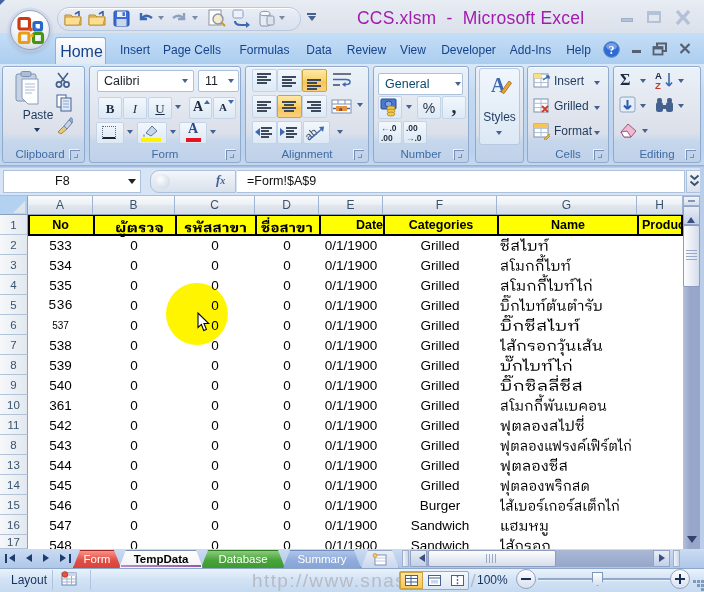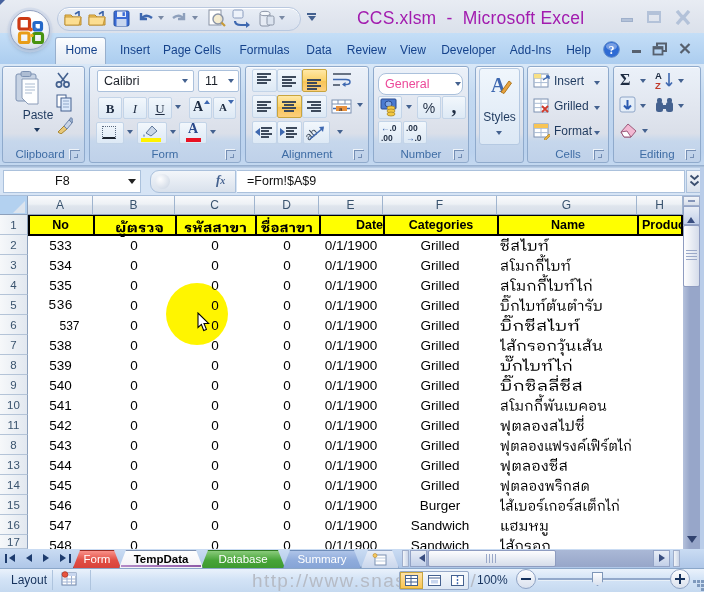--- a/index.html
+++ b/index.html
@@ -52,21 +52,21 @@
 <div class="abs" style="left:307px;top:13px;width:9px;height:1.6px;background:#44618F"></div>
 <div class="abs" style="left:308px;top:16px;width:0;height:0;border:4px solid transparent;border-top:5px solid #44618F"></div>
 <div class="abs" style="left:357px;top:8px;width:300px;font-size:17.5px;color:#a21caf;letter-spacing:0.2px">CCS.xlsm&nbsp; -&nbsp; Microsoft Excel</div>
 <div class="abs" style="left:621px;top:18px;width:12px;height:4px;background:#B3C2D9;border:1px solid #9FB0CB"></div>
 <div class="abs" style="left:647px;top:11px;width:14px;height:12px;border:2px solid #B3C2D9;border-top:4px solid #B3C2D9"></div>
 <svg class="abs" style="left:675px;top:10px" width="16" height="15" viewBox="0 0 16 15">
 <path d="M2 1 L8 8 L14 1 M2 14 L8 7 L14 14" stroke="#B3C2D9" stroke-width="3.4" fill="none"></path>
   </svg>
 <div class="abs" style="left:0;top:33px;width:704px;height:31px;background:linear-gradient(#C4DEF7,#ACCDEF)"></div>
 <div class="abs" style="left:55px;top:37px;width:51px;height:27px;background:linear-gradient(#FDFEFF,#F0F4FA 45%,#E2EAF4);border:1px solid #97AFCD;border-bottom:none;border-radius:3px 3px 0 0"></div>
-<div class="abs" style="left:26.5px;top:43px;width:110px;text-align:center;font-size:12px;color:#15428B;">Home</div>
+<div class="abs" style="left:26.5px;top:43px;width:110px;text-align:center;font-size:16px;color:#15428B;">Home</div>
 <div class="abs" style="left:80.0px;top:43px;width:110px;text-align:center;font-size:12px;color:#15428B;">Insert</div>
 <div class="abs" style="left:137.0px;top:43px;width:110px;text-align:center;font-size:12px;color:#15428B;">Page Cells</div>
 <div class="abs" style="left:209.5px;top:43px;width:110px;text-align:center;font-size:12px;color:#15428B;">Formulas</div>
 <div class="abs" style="left:264.0px;top:43px;width:110px;text-align:center;font-size:12px;color:#15428B;">Data</div>
 <div class="abs" style="left:311.5px;top:43px;width:110px;text-align:center;font-size:12px;color:#15428B;">Review</div>
 <div class="abs" style="left:358.0px;top:43px;width:110px;text-align:center;font-size:12px;color:#15428B;">View</div>
 <div class="abs" style="left:413.5px;top:43px;width:110px;text-align:center;font-size:12px;color:#15428B;">Developer</div>
 <div class="abs" style="left:475.5px;top:43px;width:110px;text-align:center;font-size:12px;color:#15428B;">Add-Ins</div>
 <div class="abs" style="left:523.5px;top:43px;width:110px;text-align:center;font-size:12px;color:#15428B;">Help</div>
 <svg class="abs" style="left:603px;top:41px" width="17" height="17" viewBox="0 0 17 17">
@@ -234,21 +234,21 @@
 <div class="abs" style="left:286px;top:133px;width:11px;height:1.6px;background:#3D4A5C"></div>
 <div class="abs" style="left:286px;top:136px;width:7.699999999999999px;height:1.6px;background:#3D4A5C"></div>
 <div class="abs" style="left:280px;top:128px;width:0;height:0;border-top:4px solid transparent;border-bottom:4px solid transparent;border-left:5px solid #3E68B0"></div>
 <div class="abs" style="left:303px;top:121px;width:27px;height:23px;border:1px solid #C3D4E8;border-radius:2px;background:linear-gradient(#F2F7FC,#DDE9F5);"></div>
 <svg class="abs" style="left:306px;top:124px" width="20" height="17" viewBox="0 0 20 17">
 <text x="1" y="14" font-size="11" fill="#3D4A5C" transform="rotate(-40 6 13)">ab</text>
 <path d="M4 15 L17 4" stroke="#3E68B0" stroke-width="1.5"></path>
     <path d="M13 3 L18 2.5 L17 8" fill="#3E68B0"></path>
   </svg>
 <div class="abs" style="left:337px;top:130px;width:0;height:0;border:3.5px solid transparent;border-top:4.5px solid #44618F"></div>
-<div class="abs" style="left:378px;top:73px;width:85px;height:22px;background:#fff;border:1px solid #ABC1DC;border-radius:8px;font-size:12.5px;color:#ec4899;line-height:20px;padding-left:6px">General</div>
+<div class="abs" style="left:378px;top:73px;width:85px;height:22px;background:#fff;border:1px solid #ABC1DC;border-radius:2px;font-size:12.5px;color:#0c4a6e;line-height:20px;padding-left:6px">General</div>
 <div class="abs" style="left:455px;top:82px;width:0;height:0;border:3.5px solid transparent;border-top:4.5px solid #44618F"></div>
 <div class="abs" style="left:378px;top:96px;width:24px;height:23px;border:1px solid #C3D4E8;border-radius:2px;background:linear-gradient(#F2F7FC,#DDE9F5);"></div>
 <svg class="abs" style="left:380px;top:98px" width="20" height="19" viewBox="0 0 20 19">
 <rect x="1" y="1" width="15" height="10" rx="1" fill="#4A7AD0" stroke="#2B4A8C"></rect>
 <ellipse cx="8.5" cy="6" rx="3.5" ry="3" fill="#7FA8E8" stroke="#2B4A8C"></ellipse>
 <g fill="#F3C942" stroke="#A8862F" stroke-width="0.8">
       <ellipse cx="11" cy="10" rx="4" ry="2"></ellipse>
       <ellipse cx="11" cy="13" rx="4" ry="2"></ellipse>
       <ellipse cx="11" cy="16" rx="4" ry="2"></ellipse>
     </g>
@@ -437,21 +437,21 @@
 <div class="abs" style="left:114px;top:296px;width:40px;font-size:13.5px;color:#000;text-align:center;line-height:20px;">0</div>
 <div class="abs" style="left:195px;top:296px;width:40px;font-size:13.5px;color:#000;text-align:center;line-height:20px;">0</div>
 <div class="abs" style="left:267px;top:296px;width:40px;font-size:13.5px;color:#000;text-align:center;line-height:20px;">0</div>
 <div class="abs" style="left:319px;top:296px;width:64px;font-size:13.5px;color:#000;text-align:center;line-height:20px;">0/1/1900</div>
 <div class="abs" style="left:383px;top:296px;width:114px;font-size:13.5px;color:#000;text-align:center;line-height:20px;">Grilled</div>
 <div class="abs" style="left:500px;top:292.5px;width:103px;height:24px">
     <svg width="103" height="24" viewBox="0 0 99.20 24.14" preserveAspectRatio="none" style="display:block">
       <path d="M2.3 16.9V12.5Q2.2 12.6 2.1 12.6Q2 12.6 1.9 12.6Q1.2 12.6 0.8 12.2Q0.4 11.8 0.4 11.2Q0.4 10.6 0.8 10.2Q1.2 9.8 1.9 9.8Q2.6 9.8 3 10.2Q3.4 10.6 3.4 11.2V16.9H5.6Q6.3 16.9 6.7 16.5Q7.2 16.1 7.2 15.4V10H8.3V15.4Q8.3 16.5 7.6 17.1Q6.9 17.8 5.7 17.8H1.1V16.9ZM1.9 12Q2.2 12 2.4 11.8Q2.6 11.5 2.6 11.2Q2.6 10.9 2.4 10.7Q2.2 10.5 1.9 10.5Q1.6 10.5 1.4 10.7Q1.2 10.9 1.2 11.2Q1.2 11.5 1.4 11.8Q1.6 12 1.9 12Z M1.9 8.5V8.2Q1.9 7.6 2.1 7.2Q2.3 6.7 2.8 6.4Q3.2 6.1 3.8 5.9Q4.4 5.8 5.1 5.8Q5.8 5.8 6.4 5.9Q7 6.1 7.4 6.4Q7.8 6.7 8.1 7.2Q8.3 7.6 8.3 8.2V8.5ZM5.1 6.7Q4.6 6.7 4.3 6.7Q3.9 6.8 3.6 7Q3.3 7.1 3.1 7.3Q2.9 7.5 2.9 7.7H7.3Q7.2 7.3 6.6 7Q6 6.7 5.1 6.7Z M4.5 5Q4 5 3.8 4.6Q3.5 4.2 3.5 3.6Q3.5 2.9 3.8 2.5Q4.1 2.1 4.7 2.1Q5.5 2.1 5.8 3H5.9Q6 2.6 6.3 2.4Q6.6 2.1 7 2.1Q7.6 2.1 7.9 2.4Q8.2 2.7 8.2 3.2Q8.2 3.5 8.1 3.7Q8 4 7.8 4.2V4.2H9L9.3 2.4H10.2L10 3.9Q9.8 4.4 9.6 4.6Q9.4 4.9 8.9 4.9H7.1L7.3 3.6Q7.4 3.2 7.2 3Q7 2.9 6.8 2.9Q6.2 2.9 6.1 3.7H5.6Q5.5 3.3 5.3 3.1Q5.2 2.9 4.9 2.9Q4.7 2.9 4.5 3Q4.4 3.1 4.3 3.3Q4.4 3.3 4.4 3.3Q4.5 3.3 4.5 3.3Q4.9 3.3 5.1 3.5Q5.4 3.8 5.4 4.1Q5.4 4.5 5.1 4.7Q4.9 5 4.5 5ZM4.5 4.6Q4.7 4.6 4.8 4.5Q4.9 4.3 4.9 4.1Q4.9 3.9 4.8 3.8Q4.7 3.7 4.5 3.7Q4.3 3.7 4.2 3.8Q4.1 3.9 4.1 4.1Q4.1 4.3 4.2 4.5Q4.3 4.6 4.5 4.6Z M11.9 13.3 10.6 12.8Q10.6 12.2 10.9 11.6Q11.2 11.1 11.7 10.7Q12.2 10.3 12.9 10Q13.5 9.8 14.4 9.8Q15.2 9.8 15.8 10Q16.4 10.3 16.9 10.7Q17.4 11.1 17.6 11.6Q17.8 12.2 17.8 12.9V17.8H16.7V13Q16.7 11.9 16 11.3Q15.4 10.7 14.2 10.7Q13.3 10.7 12.6 11.1Q11.9 11.5 11.7 12.3L12.4 12.6Q12.7 12.7 12.8 12.9Q13 13 13 13.4V17.8H11.9Z M22.6 17.9Q21.9 17.9 21.5 17.6Q21.1 17.2 21.1 16.5V8.9L21.4 6.5H21.3L20.4 8.9H19.4L18.2 5.5H19.3L19.7 6.9L20 8.1H20L20.4 6.9L20.9 5.5H22.3V15.2Q22.3 15.2 22.4 15.2Q22.5 15.2 22.6 15.2Q23.3 15.2 23.7 15.5Q24.1 15.9 24.1 16.5Q24.1 17.2 23.7 17.6Q23.3 17.9 22.6 17.9ZM22.7 17.3Q23 17.3 23.2 17.1Q23.4 16.9 23.4 16.5Q23.4 16.2 23.2 16Q23 15.8 22.7 15.8Q22.3 15.8 22.2 16Q22 16.2 22 16.5Q22 16.9 22.2 17.1Q22.3 17.3 22.7 17.3Z M26.8 16.9V12.5Q26.7 12.6 26.6 12.6Q26.5 12.6 26.4 12.6Q25.7 12.6 25.3 12.2Q24.9 11.8 24.9 11.2Q24.9 10.6 25.3 10.2Q25.7 9.8 26.4 9.8Q27.1 9.8 27.5 10.2Q27.9 10.6 27.9 11.2V16.9H30.1Q30.8 16.9 31.2 16.5Q31.7 16.1 31.7 15.4V10H32.8V15.4Q32.8 16.5 32.1 17.1Q31.4 17.8 30.2 17.8H25.6V16.9ZM26.4 12Q26.7 12 26.9 11.8Q27.1 11.5 27.1 11.2Q27.1 10.9 26.9 10.7Q26.7 10.5 26.4 10.5Q26.1 10.5 25.9 10.7Q25.7 10.9 25.7 11.2Q25.7 11.5 25.9 11.8Q26.1 12 26.4 12Z M36.6 12.6Q36.5 12.6 36.4 12.6Q36.3 12.6 36.2 12.6Q35.5 12.6 35.1 12.2Q34.7 11.8 34.7 11.2Q34.7 10.6 35.1 10.2Q35.5 9.8 36.2 9.8Q36.9 9.8 37.3 10.2Q37.7 10.6 37.7 11.2V12H37.7Q38.2 10.9 38.9 10.4Q39.6 9.8 40.6 9.8Q41.7 9.8 42.2 10.4Q42.7 11 42.7 12.2V17.8H41.5V12.3Q41.5 11.4 41.2 11Q40.9 10.7 40.4 10.7Q39.9 10.7 39.4 10.9Q38.9 11.2 38.5 11.6Q38.2 12.1 37.9 12.6Q37.7 13.2 37.7 13.7V17.8H36.6ZM36.1 12Q36.5 12 36.7 11.8Q36.8 11.5 36.8 11.2Q36.8 10.9 36.7 10.7Q36.5 10.5 36.1 10.5Q35.8 10.5 35.6 10.7Q35.4 10.9 35.4 11.2Q35.4 11.5 35.6 11.8Q35.8 12 36.1 12Z M41.5 8.6Q40.8 8.6 40.4 8.2Q40 7.9 40 7.3Q40 5.8 41.8 5.8H43.8L44 4.9L45 5.1L44.9 5.9Q44.8 6.2 44.6 6.4Q44.4 6.6 43.9 6.6H42.8Q42.7 6.6 42.6 6.6Q42.5 6.6 42.4 6.6L42.4 6.6Q42.6 6.8 42.7 7Q42.8 7.1 42.8 7.4Q42.8 7.9 42.5 8.2Q42.1 8.6 41.5 8.6ZM41.5 8Q41.8 8 42 7.8Q42.1 7.6 42.1 7.3Q42.1 6.9 42 6.8Q41.8 6.6 41.5 6.6Q41.1 6.6 41 6.8Q40.8 6.9 40.8 7.3Q40.8 7.6 41 7.8Q41.1 8 41.5 8Z M45.5 11.9Q45.5 10.9 46.1 10.4Q46.7 9.8 47.8 9.8L49.2 11.2L50.7 9.8Q51.8 9.8 52.3 10.4Q52.9 10.9 52.9 11.9V17.8H51.8V12Q51.8 11.5 51.5 11.2Q51.3 10.9 50.8 10.8L49.2 12.3L47.7 10.8Q47.2 10.9 46.9 11.2Q46.7 11.5 46.7 12V17H47.5L48.6 15.7L49 15.4Q48.5 15.3 48.2 15Q47.9 14.6 47.9 14.1Q47.9 13.5 48.2 13.1Q48.6 12.8 49.2 12.8Q49.9 12.8 50.2 13.1Q50.6 13.5 50.6 14.1Q50.6 14.5 50.4 14.8Q50.2 15.1 49.9 15.5L47.9 17.8H45.5ZM49.2 14.8Q49.5 14.8 49.7 14.6Q49.9 14.4 49.9 14.1Q49.9 13.7 49.7 13.5Q49.5 13.3 49.2 13.3Q48.9 13.3 48.7 13.5Q48.6 13.7 48.6 14.1Q48.6 14.4 48.7 14.6Q48.9 14.8 49.2 14.8Z M50 8.1 50.8 7.6V7.6Q50.4 7.5 50.1 7.3Q49.9 7 49.9 6.6Q49.9 6.1 50.2 5.8Q50.5 5.5 51 5.5Q51.6 5.5 51.9 5.8Q52.2 6.1 52.2 6.6Q52.2 6.9 52 7.2Q51.9 7.5 51.4 7.7V7.8H53.1L53.7 6H54.7L54 7.6Q53.8 8 53.6 8.2Q53.4 8.5 52.8 8.5H50ZM51 7.2Q51.3 7.2 51.4 7Q51.6 6.9 51.6 6.6Q51.6 6.3 51.4 6.2Q51.3 6 51 6Q50.8 6 50.6 6.2Q50.5 6.3 50.5 6.6Q50.5 6.9 50.6 7Q50.8 7.2 51 7.2Z M61.9 17.9Q61.2 17.9 60.8 17.5Q60.4 17.2 60.4 16.5V16.5L57.7 17.8H56.7V12.6Q56.6 12.6 56.5 12.6Q56.4 12.6 56.3 12.6Q55.6 12.6 55.2 12.2Q54.8 11.8 54.8 11.2Q54.8 10.6 55.2 10.2Q55.6 9.8 56.3 9.8Q57 9.8 57.4 10.2Q57.8 10.6 57.8 11.2V16.8H57.9L61.1 15.3V10H62.3V14.4Q62.3 14.6 62.3 14.8Q62.3 14.9 62.2 15.1Q62.7 15.2 63.1 15.6Q63.4 15.9 63.4 16.5Q63.4 17.2 63 17.5Q62.6 17.9 61.9 17.9ZM61.9 17.3Q62.3 17.3 62.4 17.1Q62.6 16.9 62.6 16.6V16.4Q62.6 16.1 62.4 15.9Q62.3 15.7 61.9 15.7Q61.5 15.7 61.4 15.9Q61.2 16.1 61.2 16.4V16.6Q61.2 16.9 61.4 17.1Q61.5 17.3 61.9 17.3ZM56.2 12Q56.6 12 56.8 11.8Q56.9 11.5 56.9 11.2Q56.9 10.9 56.8 10.7Q56.6 10.5 56.2 10.5Q55.9 10.5 55.7 10.7Q55.6 10.9 55.6 11.2Q55.6 11.5 55.7 11.8Q55.9 12 56.2 12Z M65.6 11.9Q65.6 10.9 66.2 10.4Q66.7 9.8 67.8 9.8L69.3 11.2L70.7 9.8Q71.8 9.8 72.4 10.4Q73 10.9 73 11.9V17.8H71.8V12Q71.8 11.5 71.6 11.2Q71.3 10.9 70.8 10.8L69.3 12.3L67.7 10.8Q67.2 10.9 67 11.2Q66.7 11.5 66.7 12V17H67.6L68.7 15.7L69 15.4Q68.5 15.3 68.2 15Q67.9 14.6 67.9 14.1Q67.9 13.5 68.3 13.1Q68.6 12.8 69.3 12.8Q69.9 12.8 70.3 13.1Q70.6 13.5 70.6 14.1Q70.6 14.5 70.4 14.8Q70.2 15.1 69.9 15.5L68 17.8H65.6ZM69.3 14.8Q69.6 14.8 69.8 14.6Q69.9 14.4 69.9 14.1Q69.9 13.7 69.8 13.5Q69.6 13.3 69.3 13.3Q69 13.3 68.8 13.5Q68.6 13.7 68.6 14.1Q68.6 14.4 68.8 14.6Q69 14.8 69.3 14.8Z M72.4 8.5Q71.7 8.5 71.3 8.1Q70.9 7.7 70.9 7.1Q70.9 6.5 71.3 6.1Q71.7 5.7 72.4 5.7Q73.1 5.7 73.5 6.1Q73.9 6.5 73.9 7.1Q73.9 7.7 73.5 8.1Q73.1 8.5 72.4 8.5ZM72.4 7.8Q72.7 7.8 72.9 7.7Q73 7.5 73 7.2V7Q73 6.7 72.9 6.5Q72.7 6.4 72.4 6.4Q72.1 6.4 71.9 6.5Q71.7 6.7 71.7 7V7.2Q71.7 7.5 71.9 7.7Q72.1 7.8 72.4 7.8Z M79 17.8V12.4Q79 11.6 78.5 11.1Q78.1 10.7 77.2 10.7Q76.5 10.7 76 11Q75.6 11.3 75.3 11.9L74.6 11.3Q74.9 10.7 75.6 10.2Q76.3 9.8 77.4 9.8Q78.7 9.8 79.4 10.5Q80.1 11.1 80.1 12.3V17.8Z M86.4 17.9Q85.7 17.9 85.3 17.5Q84.9 17.2 84.9 16.5Q84.9 15.9 85.3 15.5Q85.7 15.1 86.4 15.1Q86.6 15.1 86.8 15.2V14.6Q86.8 14 86.6 13.8Q86.4 13.6 85.8 13.6L82.1 13.3V12.6Q82.1 12 82.4 11.4Q82.6 10.9 83.1 10.6Q83.5 10.2 84.1 10Q84.8 9.8 85.5 9.8Q86.7 9.8 87.5 10.2Q88.3 10.6 88.6 11L87.9 11.7Q87.6 11.3 87 11Q86.5 10.7 85.6 10.7Q84.5 10.7 83.9 11.1Q83.3 11.5 83.3 12.4V12.5L86 12.7Q86.5 12.8 86.9 12.9Q87.2 13 87.5 13.2Q87.7 13.4 87.8 13.7Q87.9 14.1 87.9 14.6V16.5Q87.9 17.2 87.5 17.5Q87.1 17.9 86.4 17.9ZM86.4 15.7Q86 15.7 85.8 15.9Q85.6 16.2 85.6 16.5Q85.6 16.9 85.8 17.1Q86 17.3 86.4 17.3Q86.7 17.3 86.9 17.1Q87.1 16.9 87.1 16.5Q87.1 16.2 86.9 15.9Q86.7 15.7 86.4 15.7Z M86.8 8.6Q84.2 8.6 84.2 6.9Q84.2 6.3 84.5 6Q84.9 5.6 85.5 5.6Q86.1 5.6 86.4 5.9Q86.8 6.3 86.8 6.8Q86.8 7.1 86.6 7.4Q86.4 7.7 86.1 7.7V7.8Q86.2 7.8 86.3 7.8Q86.4 7.8 86.5 7.8H87.1Q87.9 7.8 88.4 7.4Q88.8 7 88.8 6V5.9H90V6Q90 6.7 89.7 7.2Q89.5 7.7 89.1 8Q88.7 8.3 88.1 8.5Q87.5 8.6 86.8 8.6ZM85.5 7.6Q85.8 7.6 86 7.4Q86.1 7.2 86.1 6.9Q86.1 6.6 86 6.4Q85.8 6.2 85.5 6.2Q85.2 6.2 85 6.4Q84.9 6.6 84.9 6.9Q84.9 7.2 85 7.4Q85.2 7.6 85.5 7.6Z M91.8 16.9V12.5Q91.7 12.6 91.6 12.6Q91.5 12.6 91.4 12.6Q90.7 12.6 90.3 12.2Q89.9 11.8 89.9 11.2Q89.9 10.6 90.3 10.2Q90.7 9.8 91.4 9.8Q92.1 9.8 92.5 10.2Q92.9 10.6 92.9 11.2V16.9H95Q95.8 16.9 96.2 16.5Q96.6 16.1 96.6 15.4V10H97.8V15.4Q97.8 16.5 97.1 17.1Q96.4 17.8 95.2 17.8H90.5V16.9ZM91.3 12Q91.7 12 91.9 11.8Q92 11.5 92 11.2Q92 10.9 91.9 10.7Q91.7 10.5 91.3 10.5Q91 10.5 90.8 10.7Q90.7 10.9 90.7 11.2Q90.7 11.5 90.8 11.8Q91 12 91.3 12Z" fill="#000000"></path>
     </svg>
   </div>
-<div class="abs" style="left:28px;top:316px;width:65px;font-size:12px;color:#000;text-align:center;line-height:20px;margin-left:9px;">537</div>
+<div class="abs" style="left:28px;top:316px;width:65px;font-size:10px;color:#000;text-align:center;line-height:20px;">537</div>
 <div class="abs" style="left:114px;top:316px;width:40px;font-size:13.5px;color:#000;text-align:center;line-height:20px;">0</div>
 <div class="abs" style="left:195px;top:316px;width:40px;font-size:13.5px;color:#000;text-align:center;line-height:20px;">0</div>
 <div class="abs" style="left:267px;top:316px;width:40px;font-size:13.5px;color:#000;text-align:center;line-height:20px;">0</div>
 <div class="abs" style="left:319px;top:316px;width:64px;font-size:13.5px;color:#000;text-align:center;line-height:20px;">0/1/1900</div>
 <div class="abs" style="left:383px;top:316px;width:114px;font-size:13.5px;color:#000;text-align:center;line-height:20px;">Grilled</div>
 <div class="abs" style="left:500px;top:312.5px;width:80px;height:24px">
     <svg width="80" height="24" viewBox="0 0 62.92 24.14" preserveAspectRatio="none" style="display:block">
       <path d="M2.3 16.9V12.5Q2.2 12.6 2.1 12.6Q2 12.6 1.9 12.6Q1.2 12.6 0.8 12.2Q0.4 11.8 0.4 11.2Q0.4 10.6 0.8 10.2Q1.2 9.8 1.9 9.8Q2.6 9.8 3 10.2Q3.4 10.6 3.4 11.2V16.9H5.6Q6.3 16.9 6.7 16.5Q7.2 16.1 7.2 15.4V10H8.3V15.4Q8.3 16.5 7.6 17.1Q6.9 17.8 5.7 17.8H1.1V16.9ZM1.9 12Q2.2 12 2.4 11.8Q2.6 11.5 2.6 11.2Q2.6 10.9 2.4 10.7Q2.2 10.5 1.9 10.5Q1.6 10.5 1.4 10.7Q1.2 10.9 1.2 11.2Q1.2 11.5 1.4 11.8Q1.6 12 1.9 12Z M1.9 8.5V8.2Q1.9 7.6 2.1 7.2Q2.3 6.7 2.8 6.4Q3.2 6.1 3.8 5.9Q4.4 5.8 5.1 5.8Q5.8 5.8 6.4 5.9Q7 6.1 7.4 6.4Q7.8 6.7 8.1 7.2Q8.3 7.6 8.3 8.2V8.5ZM5.1 6.7Q4.6 6.7 4.3 6.7Q3.9 6.8 3.6 7Q3.3 7.1 3.1 7.3Q2.9 7.5 2.9 7.7H7.3Q7.2 7.3 6.6 7Q6 6.7 5.1 6.7Z M4.5 5Q4 5 3.8 4.6Q3.5 4.2 3.5 3.6Q3.5 2.9 3.8 2.5Q4.1 2.1 4.7 2.1Q5.5 2.1 5.8 3H5.9Q6 2.6 6.3 2.4Q6.6 2.1 7 2.1Q7.6 2.1 7.9 2.4Q8.2 2.7 8.2 3.2Q8.2 3.5 8.1 3.7Q8 4 7.8 4.2V4.2H9L9.3 2.4H10.2L10 3.9Q9.8 4.4 9.6 4.6Q9.4 4.9 8.9 4.9H7.1L7.3 3.6Q7.4 3.2 7.2 3Q7 2.9 6.8 2.9Q6.2 2.9 6.1 3.7H5.6Q5.5 3.3 5.3 3.1Q5.2 2.9 4.9 2.9Q4.7 2.9 4.5 3Q4.4 3.1 4.3 3.3Q4.4 3.3 4.4 3.3Q4.5 3.3 4.5 3.3Q4.9 3.3 5.1 3.5Q5.4 3.8 5.4 4.1Q5.4 4.5 5.1 4.7Q4.9 5 4.5 5ZM4.5 4.6Q4.7 4.6 4.8 4.5Q4.9 4.3 4.9 4.1Q4.9 3.9 4.8 3.8Q4.7 3.7 4.5 3.7Q4.3 3.7 4.2 3.8Q4.1 3.9 4.1 4.1Q4.1 4.3 4.2 4.5Q4.3 4.6 4.5 4.6Z M11.9 13.3 10.6 12.8Q10.6 12.2 10.9 11.6Q11.2 11.1 11.7 10.7Q12.2 10.3 12.9 10Q13.5 9.8 14.4 9.8Q15.2 9.8 15.8 10Q16.4 10.3 16.9 10.7Q17.4 11.1 17.6 11.6Q17.8 12.2 17.8 12.9V17.8H16.7V13Q16.7 11.9 16 11.3Q15.4 10.7 14.2 10.7Q13.3 10.7 12.6 11.1Q11.9 11.5 11.7 12.3L12.4 12.6Q12.7 12.7 12.8 12.9Q13 13 13 13.4V17.8H11.9Z M24 17.9Q23.3 17.9 22.8 17.8Q22.3 17.6 22 17.3Q21.6 17 21.4 16.5Q21.2 16.1 21.2 15.5Q21.2 14.8 21.5 14.4Q21.7 13.9 22.2 13.4Q22.6 13 22.8 12.6Q23 12.2 23 11.7Q23 11.1 22.6 10.9Q22.3 10.6 21.6 10.6Q21.2 10.6 20.9 10.7L20.9 10.8Q20.9 10.8 21 10.8Q21 10.7 21.1 10.7Q21.6 10.7 21.9 11Q22.2 11.3 22.2 11.8Q22.2 12.3 21.9 12.7Q21.5 13 20.9 13Q20.3 13 20 12.6Q19.7 12.3 19.7 11.7Q19.7 11.3 19.8 11Q19.9 10.6 20.2 10.4Q20.5 10.1 20.9 10Q21.3 9.8 21.8 9.8Q22.9 9.8 23.4 10.3Q24 10.8 24 11.7Q24 12.3 23.8 12.7Q23.6 13.1 23.2 13.6Q22.8 14 22.6 14.4Q22.3 14.8 22.3 15.4V15.5Q22.3 16.2 22.7 16.6Q23.2 17.1 24 17.1Q24.8 17.1 25.2 16.7Q25.7 16.2 25.7 15.4V14.4Q25.7 12.6 24.5 12.6H24.3V11.8H24.5Q25.1 11.8 25.5 11.5Q25.8 11.2 25.8 10.6V9.8H27V10.5Q27 10.9 26.8 11.2Q26.7 11.4 26.5 11.6Q26.3 11.8 26 11.9Q25.7 12 25.4 12V12.1Q25.8 12.2 26.1 12.4Q26.4 12.7 26.5 13Q26.7 13.4 26.8 13.9Q26.9 14.4 26.9 14.9Q26.9 15.7 26.7 16.2Q26.5 16.8 26.1 17.2Q25.7 17.5 25.1 17.7Q24.6 17.9 24 17.9ZM21 12.4Q21.2 12.4 21.4 12.2Q21.6 12.1 21.6 11.8Q21.6 11.5 21.4 11.3Q21.2 11.1 21 11.1Q20.7 11.1 20.5 11.3Q20.3 11.5 20.3 11.8Q20.3 12.1 20.5 12.2Q20.7 12.4 21 12.4Z M20.4 8.2Q20.4 7.6 20.6 7.2Q20.8 6.7 21.2 6.4Q21.6 6.1 22.2 5.9Q22.7 5.8 23.4 5.8Q24.2 5.8 24.8 6Q25.4 6.3 25.7 6.8H25.7V5.1H26.8V8.5H20.4ZM23.6 6.7Q22.7 6.7 22.1 7Q21.5 7.3 21.4 7.7H25.9Q25.7 7.3 25.1 7Q24.5 6.7 23.6 6.7Z M34.7 14.1H32.3Q31.5 14.1 31 14.4Q30.6 14.8 30.5 15.5Q30.9 15.2 31.5 15.2Q32.1 15.2 32.6 15.5Q33 15.9 33 16.5Q33 17.2 32.6 17.6Q32.1 17.9 31.5 17.9Q30.6 17.9 30.1 17.4Q29.6 16.8 29.6 15.6Q29.6 14.5 30.3 13.9Q31 13.2 32.2 13.2H34.7V12.8Q34.7 10.7 32.5 10.7Q31.6 10.7 31 11.1Q30.3 11.5 30 12.2L29.2 11.6Q29.6 10.8 30.4 10.3Q31.3 9.8 32.6 9.8Q33.9 9.8 34.7 10.4V8.9H35.8V9.9Q35.8 10.6 35.2 10.9Q35.8 11.6 35.8 12.7V17.8H34.7ZM31.5 17.3Q31.8 17.3 32 17.1Q32.2 16.9 32.2 16.5Q32.2 16.2 32 16Q31.8 15.8 31.5 15.8Q31.2 15.8 31 16Q30.8 16.2 30.8 16.5Q30.8 16.9 31 17.1Q31.2 17.3 31.5 17.3Z M41.4 17.9Q40.7 17.9 40.3 17.6Q39.9 17.2 39.9 16.5V8.9L40.2 6.5H40.1L39.2 8.9H38.2L37 5.5H38.1L38.5 6.9L38.8 8.1H38.8L39.2 6.9L39.7 5.5H41.1V15.2Q41.1 15.2 41.2 15.2Q41.3 15.2 41.4 15.2Q42.1 15.2 42.5 15.5Q42.9 15.9 42.9 16.5Q42.9 17.2 42.5 17.6Q42.1 17.9 41.4 17.9ZM41.5 17.3Q41.8 17.3 42 17.1Q42.2 16.9 42.2 16.5Q42.2 16.2 42 16Q41.8 15.8 41.5 15.8Q41.1 15.8 41 16Q40.8 16.2 40.8 16.5Q40.8 16.9 41 17.1Q41.1 17.3 41.5 17.3Z M45.6 16.9V12.5Q45.5 12.6 45.4 12.6Q45.3 12.6 45.2 12.6Q44.5 12.6 44.1 12.2Q43.7 11.8 43.7 11.2Q43.7 10.6 44.1 10.2Q44.5 9.8 45.2 9.8Q45.9 9.8 46.3 10.2Q46.7 10.6 46.7 11.2V16.9H48.9Q49.6 16.9 50 16.5Q50.5 16.1 50.5 15.4V10H51.6V15.4Q51.6 16.5 50.9 17.1Q50.2 17.8 49 17.8H44.4V16.9ZM45.2 12Q45.5 12 45.7 11.8Q45.9 11.5 45.9 11.2Q45.9 10.9 45.7 10.7Q45.5 10.5 45.2 10.5Q44.9 10.5 44.7 10.7Q44.5 10.9 44.5 11.2Q44.5 11.5 44.7 11.8Q44.9 12 45.2 12Z M55.4 12.6Q55.3 12.6 55.2 12.6Q55.1 12.6 55 12.6Q54.3 12.6 53.9 12.2Q53.5 11.8 53.5 11.2Q53.5 10.6 53.9 10.2Q54.3 9.8 55 9.8Q55.7 9.8 56.1 10.2Q56.5 10.6 56.5 11.2V12H56.5Q57 10.9 57.7 10.4Q58.4 9.8 59.4 9.8Q60.5 9.8 61 10.4Q61.5 11 61.5 12.2V17.8H60.3V12.3Q60.3 11.4 60 11Q59.7 10.7 59.2 10.7Q58.7 10.7 58.2 10.9Q57.7 11.2 57.3 11.6Q57 12.1 56.7 12.6Q56.5 13.2 56.5 13.7V17.8H55.4ZM54.9 12Q55.3 12 55.5 11.8Q55.6 11.5 55.6 11.2Q55.6 10.9 55.5 10.7Q55.3 10.5 54.9 10.5Q54.6 10.5 54.4 10.7Q54.2 10.9 54.2 11.2Q54.2 11.5 54.4 11.8Q54.6 12 54.9 12Z M60.3 8.6Q59.6 8.6 59.2 8.2Q58.8 7.9 58.8 7.3Q58.8 5.8 60.6 5.8H62.6L62.8 4.9L63.8 5.1L63.7 5.9Q63.6 6.2 63.4 6.4Q63.2 6.6 62.7 6.6H61.6Q61.5 6.6 61.4 6.6Q61.3 6.6 61.2 6.6L61.2 6.6Q61.4 6.8 61.5 7Q61.6 7.1 61.6 7.4Q61.6 7.9 61.3 8.2Q60.9 8.6 60.3 8.6ZM60.3 8Q60.6 8 60.8 7.8Q60.9 7.6 60.9 7.3Q60.9 6.9 60.8 6.8Q60.6 6.6 60.3 6.6Q59.9 6.6 59.8 6.8Q59.6 6.9 59.6 7.3Q59.6 7.6 59.8 7.8Q59.9 8 60.3 8Z" fill="#000000"></path>
     </svg>
   </div>
@@ -481,21 +481,21 @@
 <div class="abs" style="left:114px;top:376px;width:40px;font-size:13.5px;color:#000;text-align:center;line-height:20px;">0</div>
 <div class="abs" style="left:195px;top:376px;width:40px;font-size:13.5px;color:#000;text-align:center;line-height:20px;">0</div>
 <div class="abs" style="left:267px;top:376px;width:40px;font-size:13.5px;color:#000;text-align:center;line-height:20px;">0</div>
 <div class="abs" style="left:319px;top:376px;width:64px;font-size:13.5px;color:#000;text-align:center;line-height:20px;">0/1/1900</div>
 <div class="abs" style="left:383px;top:376px;width:114px;font-size:13.5px;color:#000;text-align:center;line-height:20px;">Grilled</div>
 <div class="abs" style="left:500px;top:372.5px;width:83px;height:24px">
     <svg width="83" height="24" viewBox="0 0 63.99 24.14" preserveAspectRatio="none" style="display:block">
       <path d="M2.3 16.9V12.5Q2.2 12.6 2.1 12.6Q2 12.6 1.9 12.6Q1.2 12.6 0.8 12.2Q0.4 11.8 0.4 11.2Q0.4 10.6 0.8 10.2Q1.2 9.8 1.9 9.8Q2.6 9.8 3 10.2Q3.4 10.6 3.4 11.2V16.9H5.6Q6.3 16.9 6.7 16.5Q7.2 16.1 7.2 15.4V10H8.3V15.4Q8.3 16.5 7.6 17.1Q6.9 17.8 5.7 17.8H1.1V16.9ZM1.9 12Q2.2 12 2.4 11.8Q2.6 11.5 2.6 11.2Q2.6 10.9 2.4 10.7Q2.2 10.5 1.9 10.5Q1.6 10.5 1.4 10.7Q1.2 10.9 1.2 11.2Q1.2 11.5 1.4 11.8Q1.6 12 1.9 12Z M1.9 8.5V8.2Q1.9 7.6 2.1 7.2Q2.3 6.7 2.8 6.4Q3.2 6.1 3.8 5.9Q4.4 5.8 5.1 5.8Q5.8 5.8 6.4 5.9Q7 6.1 7.4 6.4Q7.8 6.7 8.1 7.2Q8.3 7.6 8.3 8.2V8.5ZM5.1 6.7Q4.6 6.7 4.3 6.7Q3.9 6.8 3.6 7Q3.3 7.1 3.1 7.3Q2.9 7.5 2.9 7.7H7.3Q7.2 7.3 6.6 7Q6 6.7 5.1 6.7Z M4.5 5Q4 5 3.8 4.6Q3.5 4.2 3.5 3.6Q3.5 2.9 3.8 2.5Q4.1 2.1 4.7 2.1Q5.5 2.1 5.8 3H5.9Q6 2.6 6.3 2.4Q6.6 2.1 7 2.1Q7.6 2.1 7.9 2.4Q8.2 2.7 8.2 3.2Q8.2 3.5 8.1 3.7Q8 4 7.8 4.2V4.2H9L9.3 2.4H10.2L10 3.9Q9.8 4.4 9.6 4.6Q9.4 4.9 8.9 4.9H7.1L7.3 3.6Q7.4 3.2 7.2 3Q7 2.9 6.8 2.9Q6.2 2.9 6.1 3.7H5.6Q5.5 3.3 5.3 3.1Q5.2 2.9 4.9 2.9Q4.7 2.9 4.5 3Q4.4 3.1 4.3 3.3Q4.4 3.3 4.4 3.3Q4.5 3.3 4.5 3.3Q4.9 3.3 5.1 3.5Q5.4 3.8 5.4 4.1Q5.4 4.5 5.1 4.7Q4.9 5 4.5 5ZM4.5 4.6Q4.7 4.6 4.8 4.5Q4.9 4.3 4.9 4.1Q4.9 3.9 4.8 3.8Q4.7 3.7 4.5 3.7Q4.3 3.7 4.2 3.8Q4.1 3.9 4.1 4.1Q4.1 4.3 4.2 4.5Q4.3 4.6 4.5 4.6Z M11.9 13.3 10.6 12.8Q10.6 12.2 10.9 11.6Q11.2 11.1 11.7 10.7Q12.2 10.3 12.9 10Q13.5 9.8 14.4 9.8Q15.2 9.8 15.8 10Q16.4 10.3 16.9 10.7Q17.4 11.1 17.6 11.6Q17.8 12.2 17.8 12.9V17.8H16.7V13Q16.7 11.9 16 11.3Q15.4 10.7 14.2 10.7Q13.3 10.7 12.6 11.1Q11.9 11.5 11.7 12.3L12.4 12.6Q12.7 12.7 12.8 12.9Q13 13 13 13.4V17.8H11.9Z M24 17.9Q23.3 17.9 22.8 17.8Q22.3 17.6 22 17.3Q21.6 17 21.4 16.5Q21.2 16.1 21.2 15.5Q21.2 14.8 21.5 14.4Q21.7 13.9 22.2 13.4Q22.6 13 22.8 12.6Q23 12.2 23 11.7Q23 11.1 22.6 10.9Q22.3 10.6 21.6 10.6Q21.2 10.6 20.9 10.7L20.9 10.8Q20.9 10.8 21 10.8Q21 10.7 21.1 10.7Q21.6 10.7 21.9 11Q22.2 11.3 22.2 11.8Q22.2 12.3 21.9 12.7Q21.5 13 20.9 13Q20.3 13 20 12.6Q19.7 12.3 19.7 11.7Q19.7 11.3 19.8 11Q19.9 10.6 20.2 10.4Q20.5 10.1 20.9 10Q21.3 9.8 21.8 9.8Q22.9 9.8 23.4 10.3Q24 10.8 24 11.7Q24 12.3 23.8 12.7Q23.6 13.1 23.2 13.6Q22.8 14 22.6 14.4Q22.3 14.8 22.3 15.4V15.5Q22.3 16.2 22.7 16.6Q23.2 17.1 24 17.1Q24.8 17.1 25.2 16.7Q25.7 16.2 25.7 15.4V14.4Q25.7 12.6 24.5 12.6H24.3V11.8H24.5Q25.1 11.8 25.5 11.5Q25.8 11.2 25.8 10.6V9.8H27V10.5Q27 10.9 26.8 11.2Q26.7 11.4 26.5 11.6Q26.3 11.8 26 11.9Q25.7 12 25.4 12V12.1Q25.8 12.2 26.1 12.4Q26.4 12.7 26.5 13Q26.7 13.4 26.8 13.9Q26.9 14.4 26.9 14.9Q26.9 15.7 26.7 16.2Q26.5 16.8 26.1 17.2Q25.7 17.5 25.1 17.7Q24.6 17.9 24 17.9ZM21 12.4Q21.2 12.4 21.4 12.2Q21.6 12.1 21.6 11.8Q21.6 11.5 21.4 11.3Q21.2 11.1 21 11.1Q20.7 11.1 20.5 11.3Q20.3 11.5 20.3 11.8Q20.3 12.1 20.5 12.2Q20.7 12.4 21 12.4Z M20.4 8.5V8.2Q20.4 7.6 20.6 7.2Q20.9 6.7 21.3 6.4Q21.7 6.1 22.3 5.9Q22.9 5.8 23.6 5.8Q24.3 5.8 24.9 5.9Q25.5 6.1 25.9 6.4Q26.4 6.7 26.6 7.2Q26.8 7.6 26.8 8.2V8.5ZM23.6 6.7Q23.2 6.7 22.8 6.7Q22.4 6.8 22.1 7Q21.8 7.1 21.6 7.3Q21.4 7.5 21.4 7.7H25.9Q25.7 7.3 25.1 7Q24.5 6.7 23.6 6.7Z M31.5 17.9Q30.6 17.9 30.1 17.4Q29.6 16.8 29.6 15.6Q29.6 14.5 30.3 13.9Q31 13.2 32.2 13.2H34.7V12.8Q34.7 10.7 32.5 10.7Q31.6 10.7 31 11.1Q30.3 11.5 30 12.2L29.2 11.6Q29.6 10.8 30.4 10.3Q31.3 9.8 32.6 9.8Q34.1 9.8 35 10.6Q35.8 11.3 35.8 12.7V17.8H34.7V14.1H32.3Q31.5 14.1 31 14.4Q30.6 14.8 30.5 15.5Q30.9 15.2 31.5 15.2Q32.1 15.2 32.6 15.5Q33 15.9 33 16.5Q33 17.2 32.6 17.6Q32.1 17.9 31.5 17.9ZM31.5 17.3Q31.8 17.3 32 17.1Q32.2 16.9 32.2 16.5Q32.2 16.2 32 16Q31.8 15.8 31.5 15.8Q31.2 15.8 31 16Q30.8 16.2 30.8 16.5Q30.8 16.9 31 17.1Q31.2 17.3 31.5 17.3Z M40.3 17.9Q39.4 17.9 38.9 17.4Q38.4 16.8 38.4 15.6Q38.4 14.5 39.1 13.9Q39.8 13.2 41.1 13.2H43.5V12.8Q43.5 10.7 41.4 10.7Q40.4 10.7 39.8 11.1Q39.2 11.5 38.8 12.2L38 11.6Q38.4 10.8 39.3 10.3Q40.1 9.8 41.4 9.8Q42.9 9.8 43.8 10.6Q44.6 11.3 44.6 12.7V17.8H43.5V14.1H41.2Q40.3 14.1 39.9 14.4Q39.4 14.8 39.3 15.5Q39.8 15.2 40.3 15.2Q41 15.2 41.4 15.5Q41.8 15.9 41.8 16.5Q41.8 17.2 41.4 17.6Q41 17.9 40.3 17.9ZM40.3 17.3Q40.6 17.3 40.8 17.1Q41 16.9 41 16.5Q41 16.2 40.8 16Q40.6 15.8 40.3 15.8Q40 15.8 39.8 16Q39.6 16.2 39.6 16.5Q39.6 16.9 39.8 17.1Q40 17.3 40.3 17.3Z M38.2 8.2Q38.2 7.6 38.4 7.2Q38.6 6.7 39 6.4Q39.4 6.1 40 5.9Q40.5 5.8 41.2 5.8Q42 5.8 42.6 6Q43.2 6.3 43.5 6.8H43.5V5.1H44.6V8.5H38.2ZM41.4 6.7Q40.5 6.7 39.9 7Q39.3 7.3 39.2 7.7H43.7Q43.5 7.3 42.9 7Q42.3 6.7 41.4 6.7Z M44.5 4.3H43.7L43.5 2.2H44.6Z M50.7 17.9Q50.1 17.9 49.6 17.8Q49.1 17.6 48.7 17.3Q48.4 17 48.2 16.5Q48 16.1 48 15.5Q48 14.8 48.2 14.4Q48.5 13.9 48.9 13.4Q49.4 13 49.6 12.6Q49.8 12.2 49.8 11.7Q49.8 11.1 49.4 10.9Q49 10.6 48.4 10.6Q47.9 10.6 47.6 10.7L47.7 10.8Q47.7 10.8 47.8 10.8Q47.8 10.7 47.9 10.7Q48.4 10.7 48.7 11Q49 11.3 49 11.8Q49 12.3 48.6 12.7Q48.3 13 47.7 13Q47.1 13 46.8 12.6Q46.4 12.3 46.4 11.7Q46.4 11.3 46.6 11Q46.7 10.6 47 10.4Q47.3 10.1 47.7 10Q48.1 9.8 48.6 9.8Q49.6 9.8 50.2 10.3Q50.8 10.8 50.8 11.7Q50.8 12.3 50.6 12.7Q50.4 13.1 49.9 13.6Q49.6 14 49.3 14.4Q49.1 14.8 49.1 15.4V15.5Q49.1 16.2 49.5 16.6Q49.9 17.1 50.7 17.1Q51.5 17.1 52 16.7Q52.5 16.2 52.5 15.4V14.4Q52.5 12.6 51.3 12.6H51.1V11.8H51.3Q51.9 11.8 52.2 11.5Q52.6 11.2 52.6 10.6V9.8H53.7V10.5Q53.7 10.9 53.6 11.2Q53.5 11.4 53.2 11.6Q53 11.8 52.7 11.9Q52.5 12 52.1 12V12.1Q52.5 12.2 52.8 12.4Q53.1 12.7 53.3 13Q53.5 13.4 53.6 13.9Q53.7 14.4 53.7 14.9Q53.7 15.7 53.4 16.2Q53.2 16.8 52.8 17.2Q52.4 17.5 51.9 17.7Q51.4 17.9 50.7 17.9ZM47.7 12.4Q48 12.4 48.2 12.2Q48.3 12.1 48.3 11.8Q48.3 11.5 48.2 11.3Q48 11.1 47.7 11.1Q47.4 11.1 47.3 11.3Q47.1 11.5 47.1 11.8Q47.1 12.1 47.3 12.2Q47.4 12.4 47.7 12.4Z M47.2 8.2Q47.2 7.6 47.4 7.2Q47.6 6.7 48 6.4Q48.4 6.1 48.9 5.9Q49.5 5.8 50.2 5.8Q51 5.8 51.6 6Q52.2 6.3 52.4 6.8H52.5V5.1H53.6V8.5H47.2ZM50.4 6.7Q49.5 6.7 48.9 7Q48.3 7.3 48.2 7.7H52.6Q52.5 7.3 51.9 7Q51.3 6.7 50.4 6.7Z M61.4 14.1H59.1Q58.3 14.1 57.8 14.4Q57.3 14.8 57.3 15.5Q57.7 15.2 58.3 15.2Q58.9 15.2 59.3 15.5Q59.7 15.9 59.7 16.5Q59.7 17.2 59.3 17.6Q58.9 17.9 58.3 17.9Q57.4 17.9 56.9 17.4Q56.3 16.8 56.3 15.6Q56.3 14.5 57 13.9Q57.7 13.2 59 13.2H61.4V12.8Q61.4 10.7 59.3 10.7Q58.4 10.7 57.7 11.1Q57.1 11.5 56.7 12.2L56 11.6Q56.4 10.8 57.2 10.3Q58 9.8 59.4 9.8Q60.6 9.8 61.5 10.4V8.9H62.6V9.9Q62.6 10.6 62 10.9Q62.6 11.6 62.6 12.7V17.8H61.4ZM58.3 17.3Q58.6 17.3 58.8 17.1Q59 16.9 59 16.5Q59 16.2 58.8 16Q58.6 15.8 58.3 15.8Q57.9 15.8 57.8 16Q57.6 16.2 57.6 16.5Q57.6 16.9 57.8 17.1Q57.9 17.3 58.3 17.3Z" fill="#000000"></path>
     </svg>
   </div>
-<div class="abs" style="left:28px;top:396px;width:65px;font-size:13.5px;color:#000;text-align:center;line-height:20px;">541</div>
+<div class="abs" style="left:28px;top:396px;width:65px;font-size:13.5px;color:#000;text-align:center;line-height:20px;">361</div>
 <div class="abs" style="left:114px;top:396px;width:40px;font-size:13.5px;color:#000;text-align:center;line-height:20px;">0</div>
 <div class="abs" style="left:195px;top:396px;width:40px;font-size:13.5px;color:#000;text-align:center;line-height:20px;">0</div>
 <div class="abs" style="left:267px;top:396px;width:40px;font-size:13.5px;color:#000;text-align:center;line-height:20px;">0</div>
 <div class="abs" style="left:319px;top:396px;width:64px;font-size:13.5px;color:#000;text-align:center;line-height:20px;">0/1/1900</div>
 <div class="abs" style="left:383px;top:396px;width:114px;font-size:13.5px;color:#000;text-align:center;line-height:20px;">Grilled</div>
 <div class="abs" style="left:500px;top:392.5px;width:107px;height:24px">
     <svg width="107" height="24" viewBox="0 0 106.78 24.14" preserveAspectRatio="none" style="display:block">
       <path d="M6.3 14.1H3.9Q3.1 14.1 2.6 14.4Q2.2 14.8 2.1 15.5Q2.5 15.2 3.1 15.2Q3.7 15.2 4.2 15.5Q4.6 15.9 4.6 16.5Q4.6 17.2 4.2 17.6Q3.7 17.9 3.1 17.9Q2.2 17.9 1.7 17.4Q1.2 16.8 1.2 15.6Q1.2 14.5 1.9 13.9Q2.6 13.2 3.8 13.2H6.3V12.8Q6.3 10.7 4.1 10.7Q3.2 10.7 2.6 11.1Q1.9 11.5 1.6 12.2L0.8 11.6Q1.2 10.8 2 10.3Q2.9 9.8 4.2 9.8Q5.5 9.8 6.3 10.4V8.9H7.4V9.9Q7.4 10.6 6.8 10.9Q7.4 11.6 7.4 12.7V17.8H6.3ZM3.1 17.3Q3.4 17.3 3.6 17.1Q3.8 16.9 3.8 16.5Q3.8 16.2 3.6 16Q3.4 15.8 3.1 15.8Q2.8 15.8 2.6 16Q2.4 16.2 2.4 16.5Q2.4 16.9 2.6 17.1Q2.8 17.3 3.1 17.3Z M12.7 17.9Q12.1 17.9 11.6 17.6Q11.2 17.2 11.2 16.5V9.2L9.2 8.4V8.2Q9.2 7.5 9.5 7Q9.7 6.5 10 6.1Q10.4 5.8 10.9 5.6Q11.4 5.4 12 5.4Q13 5.4 13.6 5.7Q14.3 6 14.7 6.5L14 7.2Q13.7 6.8 13.3 6.5Q12.8 6.2 12.1 6.2Q11.8 6.2 11.4 6.3Q11.1 6.4 10.9 6.6Q10.6 6.8 10.5 7.1Q10.3 7.4 10.3 7.9L11.8 8.4Q12.1 8.5 12.2 8.7Q12.4 8.9 12.4 9.2V15.2Q12.5 15.2 12.5 15.2Q12.6 15.2 12.7 15.2Q13.4 15.2 13.8 15.5Q14.2 15.9 14.2 16.5Q14.2 17.2 13.8 17.6Q13.4 17.9 12.7 17.9ZM12.8 17.3Q13.1 17.3 13.3 17.1Q13.5 16.9 13.5 16.5Q13.5 16.2 13.3 16Q13.1 15.8 12.8 15.8Q12.5 15.8 12.3 16Q12.1 16.2 12.1 16.5Q12.1 16.9 12.3 17.1Q12.5 17.3 12.8 17.3Z M16.9 17.9Q16.2 17.9 15.8 17.5Q15.4 17.2 15.4 16.5Q15.4 15.9 15.8 15.5Q16.2 15.1 16.9 15.1Q17.1 15.1 17.3 15.2Q17.3 15 17.3 14.6V12.6Q17.2 12.6 17.1 12.6Q17 12.6 16.9 12.6Q16.2 12.6 15.8 12.2Q15.4 11.8 15.4 11.2Q15.4 10.6 15.8 10.2Q16.2 9.8 16.9 9.8Q17.6 9.8 18 10.2Q18.4 10.6 18.4 11.2V15.5L21.4 16.8H21.5V10H22.6V17.8H21.5L18.4 16.3Q18.4 16.4 18.4 16.5Q18.4 17.2 18 17.5Q17.6 17.9 16.9 17.9ZM16.9 17.3Q17.3 17.3 17.5 17.1Q17.7 16.9 17.7 16.6V16.4Q17.7 16.1 17.5 15.9Q17.3 15.7 16.9 15.7Q16.6 15.7 16.4 15.9Q16.2 16.1 16.2 16.4V16.6Q16.2 16.9 16.4 17.1Q16.6 17.3 16.9 17.3ZM16.9 12Q17.2 12 17.4 11.8Q17.6 11.5 17.6 11.2Q17.6 10.9 17.4 10.7Q17.2 10.5 16.9 10.5Q16.5 10.5 16.4 10.7Q16.2 10.9 16.2 11.2Q16.2 11.5 16.4 11.8Q16.5 12 16.9 12Z M26.2 13.3 24.9 12.8Q25 12.2 25.3 11.6Q25.6 11.1 26.1 10.7Q26.5 10.3 27.2 10Q27.9 9.8 28.7 9.8Q29.5 9.8 30.1 10Q30.8 10.3 31.2 10.7Q31.7 11.1 31.9 11.6Q32.2 12.2 32.2 12.9V17.8H31.1V13Q31.1 11.9 30.4 11.3Q29.7 10.7 28.6 10.7Q27.6 10.7 26.9 11.1Q26.2 11.5 26 12.3L26.8 12.6Q27 12.7 27.2 12.9Q27.3 13 27.3 13.4V17.8H26.2Z M35.7 13.3 34.5 12.8Q34.5 12.2 34.8 11.6Q35.1 11.1 35.6 10.7Q36.1 10.3 36.7 10Q37.4 9.8 38.2 9.8Q39 9.8 39.7 10Q40.3 10.3 40.8 10.7Q41.2 11.1 41.5 11.6Q41.7 12.2 41.7 12.9V17.8H40.6V13Q40.6 11.9 39.9 11.3Q39.2 10.7 38.1 10.7Q37.2 10.7 36.5 11.1Q35.7 11.5 35.5 12.3L36.3 12.6Q36.6 12.7 36.7 12.9Q36.9 13 36.9 13.4V17.8H35.7Z M35.3 8.2Q35.3 7.6 35.5 7.2Q35.7 6.7 36.1 6.4Q36.5 6.1 37.1 5.9Q37.6 5.8 38.3 5.8Q39.1 5.8 39.7 6Q40.3 6.3 40.6 6.8H40.6V5.1H41.7V8.5H35.3ZM38.5 6.7Q37.6 6.7 37 7Q36.4 7.3 36.3 7.7H40.8Q40.6 7.3 40 7Q39.4 6.7 38.5 6.7Z M39.2 3.9 39.9 3.4V3.4Q39.5 3.4 39.3 3.1Q39 2.8 39 2.4Q39 1.9 39.3 1.6Q39.6 1.3 40.2 1.3Q40.7 1.3 41 1.6Q41.4 1.9 41.4 2.4Q41.4 2.7 41.2 3Q41 3.3 40.5 3.5V3.6H42.2L42.9 1.9H43.8L43.2 3.4Q43 3.8 42.7 4.1Q42.5 4.3 42 4.3H39.2ZM40.2 3Q40.4 3 40.6 2.8Q40.7 2.7 40.7 2.4Q40.7 2.1 40.6 2Q40.4 1.8 40.2 1.8Q39.9 1.8 39.8 2Q39.6 2.1 39.6 2.4Q39.6 2.7 39.8 2.8Q39.9 3 40.2 3Z M45.5 12.6Q45.4 12.6 45.3 12.6Q45.2 12.6 45.1 12.6Q44.4 12.6 44 12.2Q43.6 11.8 43.6 11.2Q43.6 10.6 44 10.2Q44.4 9.8 45.1 9.8Q45.8 9.8 46.2 10.2Q46.6 10.6 46.6 11.2V14.2L46.5 16.5H46.6L48.5 10.2H49.2L51.1 16.5H51.2L51.1 14.2V10H52.3V17Q52.3 17.3 52.1 17.5Q51.9 17.8 51.5 17.8H50.7L48.9 11.7H48.8L47 17.8H45.5ZM45 12Q45.4 12 45.6 11.8Q45.7 11.5 45.7 11.2Q45.7 10.9 45.6 10.7Q45.4 10.5 45 10.5Q44.7 10.5 44.5 10.7Q44.3 10.9 44.3 11.2Q44.3 11.5 44.5 11.8Q44.7 12 45 12Z M51.1 8.6Q48.5 8.6 48.5 6.9Q48.5 6.3 48.9 6Q49.2 5.6 49.8 5.6Q50.4 5.6 50.7 5.9Q51.1 6.3 51.1 6.8Q51.1 7.1 50.9 7.4Q50.8 7.7 50.4 7.7V7.8Q50.6 7.8 50.7 7.8Q50.8 7.8 50.8 7.8H51.4Q52.2 7.8 52.7 7.4Q53.1 7 53.1 6V5.9H54.3V6Q54.3 6.7 54.1 7.2Q53.8 7.7 53.4 8Q53 8.3 52.4 8.5Q51.8 8.6 51.1 8.6ZM49.8 7.6Q50.1 7.6 50.3 7.4Q50.4 7.2 50.4 6.9Q50.4 6.6 50.3 6.4Q50.1 6.2 49.8 6.2Q49.5 6.2 49.3 6.4Q49.2 6.6 49.2 6.9Q49.2 7.2 49.3 7.4Q49.5 7.6 49.8 7.6Z M61.3 17.9Q60.6 17.9 60.2 17.5Q59.8 17.2 59.8 16.5V16.5L57.1 17.8H56.1V12.6Q56 12.6 55.9 12.6Q55.8 12.6 55.7 12.6Q55 12.6 54.6 12.2Q54.2 11.8 54.2 11.2Q54.2 10.6 54.6 10.2Q55 9.8 55.7 9.8Q56.4 9.8 56.8 10.2Q57.2 10.6 57.2 11.2V16.8H57.3L60.5 15.3V10H61.7V14.4Q61.7 14.6 61.7 14.8Q61.7 14.9 61.6 15.1Q62.1 15.2 62.5 15.6Q62.8 15.9 62.8 16.5Q62.8 17.2 62.4 17.5Q62 17.9 61.3 17.9ZM61.3 17.3Q61.7 17.3 61.8 17.1Q62 16.9 62 16.6V16.4Q62 16.1 61.8 15.9Q61.7 15.7 61.3 15.7Q60.9 15.7 60.8 15.9Q60.6 16.1 60.6 16.4V16.6Q60.6 16.9 60.8 17.1Q60.9 17.3 61.3 17.3ZM55.6 12Q56 12 56.2 11.8Q56.3 11.5 56.3 11.2Q56.3 10.9 56.2 10.7Q56 10.5 55.6 10.5Q55.3 10.5 55.1 10.7Q55 10.9 55 11.2Q55 11.5 55.1 11.8Q55.3 12 55.6 12Z M66.5 17.9Q65.8 17.9 65.4 17.6Q65 17.2 65 16.5V10H66.1V15.2Q66.2 15.2 66.3 15.2Q66.4 15.2 66.5 15.2Q67.2 15.2 67.6 15.5Q68 15.9 68 16.5Q68 17.2 67.6 17.6Q67.2 17.9 66.5 17.9ZM66.5 17.3Q66.9 17.3 67 17.1Q67.2 16.9 67.2 16.5Q67.2 16.2 67 16Q66.9 15.8 66.5 15.8Q66.2 15.8 66 16Q65.8 16.2 65.8 16.5Q65.8 16.9 66 17.1Q66.2 17.3 66.5 17.3Z M70.7 16.9V12.5Q70.6 12.6 70.5 12.6Q70.4 12.6 70.3 12.6Q69.6 12.6 69.2 12.2Q68.8 11.8 68.8 11.2Q68.8 10.6 69.2 10.2Q69.6 9.8 70.3 9.8Q71 9.8 71.4 10.2Q71.8 10.6 71.8 11.2V16.9H73.9Q74.7 16.9 75.1 16.5Q75.5 16.1 75.5 15.4V10H76.7V15.4Q76.7 16.5 76 17.1Q75.3 17.8 74.1 17.8H69.4V16.9ZM70.2 12Q70.6 12 70.8 11.8Q70.9 11.5 70.9 11.2Q70.9 10.9 70.8 10.7Q70.6 10.5 70.2 10.5Q69.9 10.5 69.7 10.7Q69.6 10.9 69.6 11.2Q69.6 11.5 69.7 11.8Q69.9 12 70.2 12Z M79.5 12.9Q79.5 12.2 79.8 11.6Q80 11 80.5 10.7Q80.9 10.3 81.6 10Q82.2 9.8 83.1 9.8Q83.9 9.8 84.6 10Q85.2 10.3 85.7 10.7Q86.1 11 86.4 11.6Q86.6 12.2 86.6 12.9V17.8H85.5V13Q85.5 11.9 84.8 11.3Q84.2 10.7 83.1 10.7Q81.9 10.7 81.3 11.3Q80.7 11.9 80.7 13V14.7H80.7Q80.8 14.4 81.1 14.1Q81.3 13.8 81.6 13.5Q81.9 13.3 82.3 13.2Q82.6 13 83.1 13Q83.8 13 84.1 13.4Q84.5 13.8 84.5 14.4Q84.5 15.1 84.1 15.4Q83.8 15.8 83.1 15.8Q82.4 15.8 82.1 15.4Q81.7 15.1 81.7 14.4V14.3L81.6 14.3Q81.2 14.6 80.9 15Q80.7 15.5 80.7 16V17.8H79.5ZM83.1 15.2Q83.4 15.2 83.6 15Q83.8 14.8 83.8 14.4Q83.8 14.1 83.6 13.9Q83.4 13.6 83.1 13.6Q82.7 13.6 82.6 13.9Q82.4 14.1 82.4 14.4Q82.4 14.8 82.6 15Q82.7 15.2 83.1 15.2Z M92.6 17.9Q91.1 17.9 90.2 17.4Q89.4 16.8 89.4 15.6V14Q89.4 13.3 89.9 12.9Q90.3 12.5 91 12.5Q91.6 12.5 92 12.9Q92.5 13.3 92.5 13.9Q92.5 14.5 92 14.9Q91.6 15.3 91 15.3Q90.9 15.3 90.8 15.3Q90.7 15.3 90.6 15.3V15.7Q90.6 16.4 91 16.7Q91.3 17.1 92.1 17.1H93Q93.8 17.1 94.2 16.7Q94.5 16.4 94.5 15.7V12.9Q94.5 11.8 93.9 11.3Q93.3 10.7 92.1 10.7Q91.1 10.7 90.4 11.1Q89.8 11.5 89.4 12.2L88.7 11.5Q89.1 10.8 90 10.3Q90.9 9.8 92.2 9.8Q93 9.8 93.7 10Q94.3 10.3 94.7 10.6Q95.2 11 95.4 11.6Q95.7 12.1 95.7 12.8V15.6Q95.7 16.8 94.9 17.4Q94.1 17.9 92.6 17.9ZM91 14.7Q91.3 14.7 91.5 14.5Q91.7 14.3 91.7 13.9Q91.7 13.5 91.5 13.3Q91.3 13.1 91 13.1Q90.7 13.1 90.4 13.3Q90.2 13.5 90.2 13.9Q90.2 14.3 90.4 14.5Q90.7 14.7 91 14.7Z M104.5 17.9Q103.8 17.9 103.4 17.5Q103 17.2 103 16.5V16.5L100.4 17.8H99.3V12.6Q99.2 12.6 99.1 12.6Q99 12.6 98.9 12.6Q98.2 12.6 97.8 12.2Q97.4 11.8 97.4 11.2Q97.4 10.6 97.8 10.2Q98.2 9.8 98.9 9.8Q99.6 9.8 100 10.2Q100.4 10.6 100.4 11.2V16.8H100.5L103.8 15.3V10H104.9V14.4Q104.9 14.6 104.9 14.8Q104.9 14.9 104.8 15.1Q105.3 15.2 105.7 15.6Q106 15.9 106 16.5Q106 17.2 105.6 17.5Q105.2 17.9 104.5 17.9ZM104.5 17.3Q104.9 17.3 105.1 17.1Q105.3 16.9 105.3 16.6V16.4Q105.3 16.1 105.1 15.9Q104.9 15.7 104.5 15.7Q104.2 15.7 104 15.9Q103.8 16.1 103.8 16.4V16.6Q103.8 16.9 104 17.1Q104.2 17.3 104.5 17.3ZM98.9 12Q99.2 12 99.4 11.8Q99.6 11.5 99.6 11.2Q99.6 10.9 99.4 10.7Q99.2 10.5 98.9 10.5Q98.5 10.5 98.4 10.7Q98.2 10.9 98.2 11.2Q98.2 11.5 98.4 11.8Q98.5 12 98.9 12Z" fill="#000000"></path>
     </svg>
   </div>

